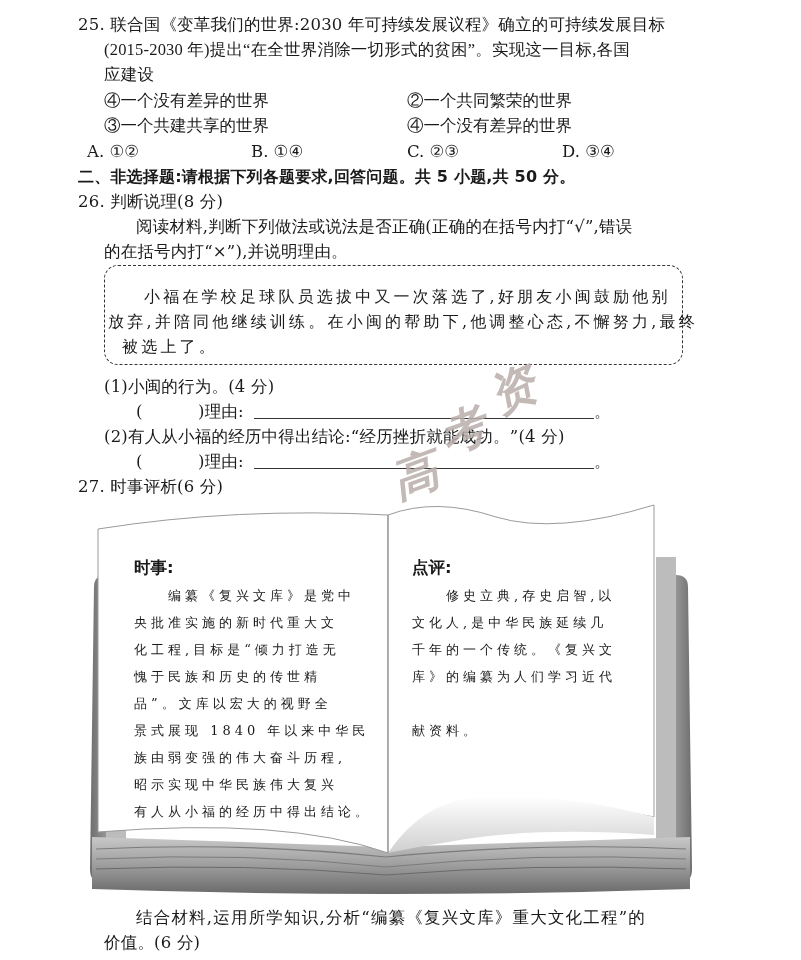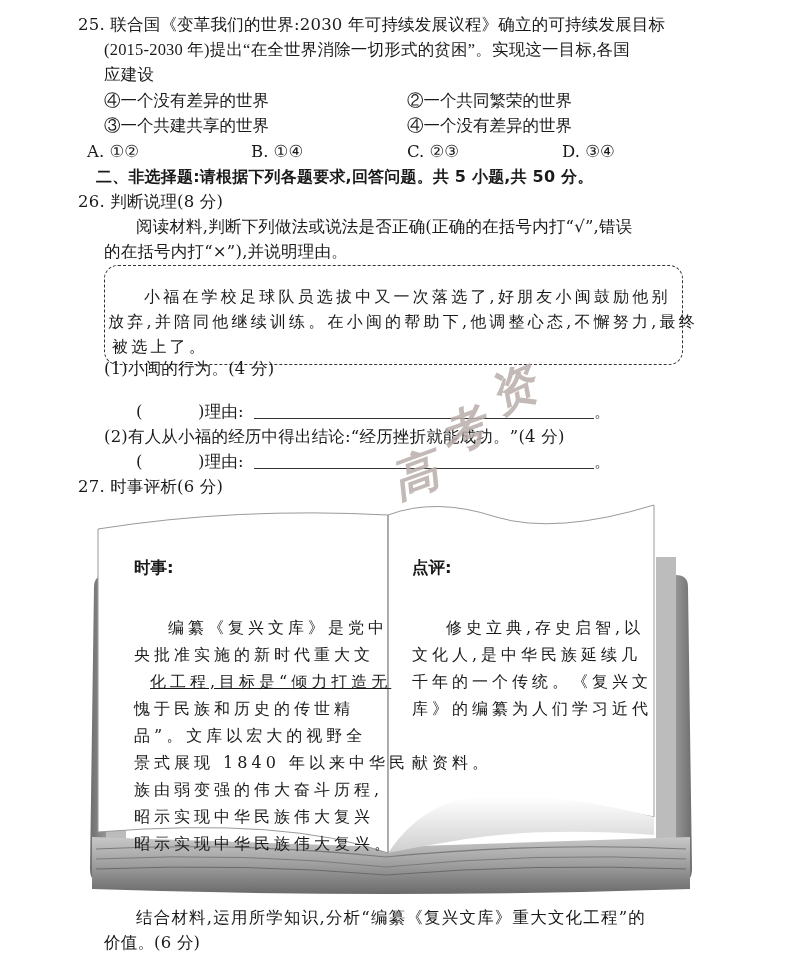--- a/index.html
+++ b/index.html
@@ -1,27 +1,27 @@
 <!DOCTYPE html>
 <html><head>
 <meta charset="utf-8">
 <style>
   html, body { margin:0; padding:0; background:#ffffff; }
   body { width:801px; height:960px; position:relative; overflow:hidden;
          font-family:"DejaVu Serif","Liberation Serif",serif; color:#1a1a1a; }
   .line { position:absolute; white-space:nowrap; font-size:16.5px; line-height:25px; letter-spacing:0.2px; }
-  .bold { font-weight:bold; font-family:"DejaVu Sans","Liberation Sans",sans-serif; font-size:16px;margin-left:18px; }
+  .bold { font-weight:bold; font-family:"DejaVu Sans","Liberation Sans",sans-serif; font-size:16px; }
   .opt  { position:absolute; white-space:nowrap; font-size:16.5px; line-height:25px; }
   .material-box { position:absolute; left:104px; top:265px; width:579px; height:100px;
        border:1.5px dashed #333; border-radius:14px; box-sizing:border-box; }
   .material-text { position:absolute; font-size:16px; line-height:26px; letter-spacing:3.2px; white-space:nowrap;
        font-family:"DejaVu Serif","Liberation Serif",serif; }
   .blank { position:absolute; height:0; border-bottom:1px solid #333; }
   .book { position:absolute; left:86px; top:497px; width:610px; height:400px; }
-  .page-text { position:absolute; font-size:16px; line-height:26.5px; letter-spacing:4px; white-space:nowrap;margin-top:32px; }
+  .page-text { position:absolute; font-size:13px; line-height:26.5px; letter-spacing:4px; white-space:nowrap; }
   .page-head { position:absolute; font-size:16.5px; font-weight:bold; font-family:"DejaVu Sans","Liberation Sans",sans-serif; }
   .wm { position:absolute; color:#b9aeab; font-size:46px; font-family:"DejaVu Serif",serif; font-style:italic; font-weight:bold; opacity:0.85; }
 </style>
 </head>
 <body>
 
 <div class="line" style="left:78px;top:12px;">25. 联合国《变革我们的世界:2030 年可持续发展议程》确立的可持续发展目标</div>
 <div class="line" style="left:104px;top:37px;font-family:Liberation Serif, serif;">(2015-2030 年)提出“在全世界消除一切形式的贫困”。实现这一目标,各国</div>
 <div class="line" style="left:104px;top:62px;">应建设</div>
 <div class="opt" style="left:104px;top:88px;">④一个没有差异的世界</div>
@@ -35,23 +35,23 @@
 
 <div class="line bold" style="left:78px;top:164px;">二、非选择题:请根据下列各题要求,回答问题。共 5 小题,共 50 分。</div>
 
 <div class="line" style="left:78px;top:189px;">26. 判断说理(8 分)</div>
 <div class="line" style="left:136px;top:214px;">阅读材料,判断下列做法或说法是否正确(正确的在括号内打“√”,错误</div>
 <div class="line" style="left:104px;top:239px;">的在括号内打“×”),并说明理由。</div>
 
 <div class="material-box"></div>
 <div class="material-text" style="left:144px;top:284px;">小福在学校足球队员选拔中又一次落选了,好朋友小闽鼓励他别</div>
 <div class="material-text" style="left:108px;top:309px;">放弃,并陪同他继续训练。在小闽的帮助下,他调整心态,不懈努力,最终</div>
-<div class="material-text" style="left:112px;top:334px;">被选上了。</div>
+<div class="material-text" style="left:122px;top:334px;">被选上了。</div>
 
-<div class="line" style="left:104px;top:356px;">(1)小闽的行为。(4 分)</div>
+<div class="line" style="left:104px;top:374px;">(1)小闽的行为。(4 分)</div>
 <div class="line" style="left:136px;top:399px;">(</div>
 <div class="line" style="left:198px;top:399px;">)理由:</div>
 <div class="blank" style="left:254px;top:418px;width:340px;"></div>
 <div class="line" style="left:594px;top:399px;">。</div>
 
 <div class="line" style="left:104px;top:424px;">(2)有人从小福的经历中得出结论:“经历挫折就能成功。”(4 分)</div>
 <div class="line" style="left:136px;top:449px;">(</div>
 <div class="line" style="left:198px;top:449px;">)理由:</div>
 <div class="blank" style="left:254px;top:468px;width:340px;"></div>
 <div class="line" style="left:594px;top:449px;">。</div>
@@ -96,27 +96,27 @@
 
     <path d="M302 18 Q350 0 410 20 Q470 38 568 8 L568 320 Q470 300 400 310 Q340 320 302 356 Z" fill="#ffffff" stroke="#9a9a9a" stroke-width="1"></path>
 
     <path d="M302 356 Q340 300 400 300 Q480 296 568 320 L568 338 Q460 330 380 342 Q330 350 302 356 Z" fill="url(#shadeR)"></path>
 
     <line x1="302" y1="18" x2="302" y2="356" stroke="#a0a0a0" stroke-width="1.2"></line>
   </svg>
   <div class="page-head" style="left:48px;top:60px;">时事:</div>
   <div class="page-text" style="left:82px;top:86px;">编纂《复兴文库》是党中</div>
   <div class="page-text" style="left:48px;top:113px;">央批准实施的新时代重大文</div>
-  <div class="page-text" style="left:64px;top:140px;text-decoration:underline;">化工程,目标是“倾力打造无</div>
+  <div class="page-text" style="left:48px;top:140px;">化工程,目标是“倾力打造无</div>
   <div class="page-text" style="left:48px;top:194px;">品”。文库以宏大的视野全</div>
   <div class="page-text" style="left:48px;top:167px;">愧于民族和历史的传世精</div>
   <div class="page-text" style="left:48px;top:221px;">景式展现 1840 年以来中华民</div>
   <div class="page-text" style="left:48px;top:248px;">族由弱变强的伟大奋斗历程,</div>
   <div class="page-text" style="left:48px;top:275px;">昭示实现中华民族伟大复兴</div>
-  <div class="page-text" style="left:48px;top:302px;">昭示实现中华民族伟大复兴。</div>
+  <div class="page-text" style="left:48px;top:302px;">有人从小福的经历中得出结论。</div>
 
   <div class="page-head" style="left:326px;top:60px;">点评:</div>
   <div class="page-text" style="left:360px;top:86px;">修史立典,存史启智,以</div>
   <div class="page-text" style="left:326px;top:140px;">千年的一个传统。《复兴文</div>
   <div class="page-text" style="left:326px;top:113px;">文化人,是中华民族延续几</div>
   <div class="page-text" style="left:326px;top:167px;">库》的编纂为人们学习近代</div>
   <div class="page-text" style="left:326px;top:221px;">献资料。</div>
 </div>
 
 <div class="line" style="left:136px;top:905px;letter-spacing:1.2px;">结合材料,运用所学知识,分析“编纂《复兴文库》重大文化工程”的</div>

